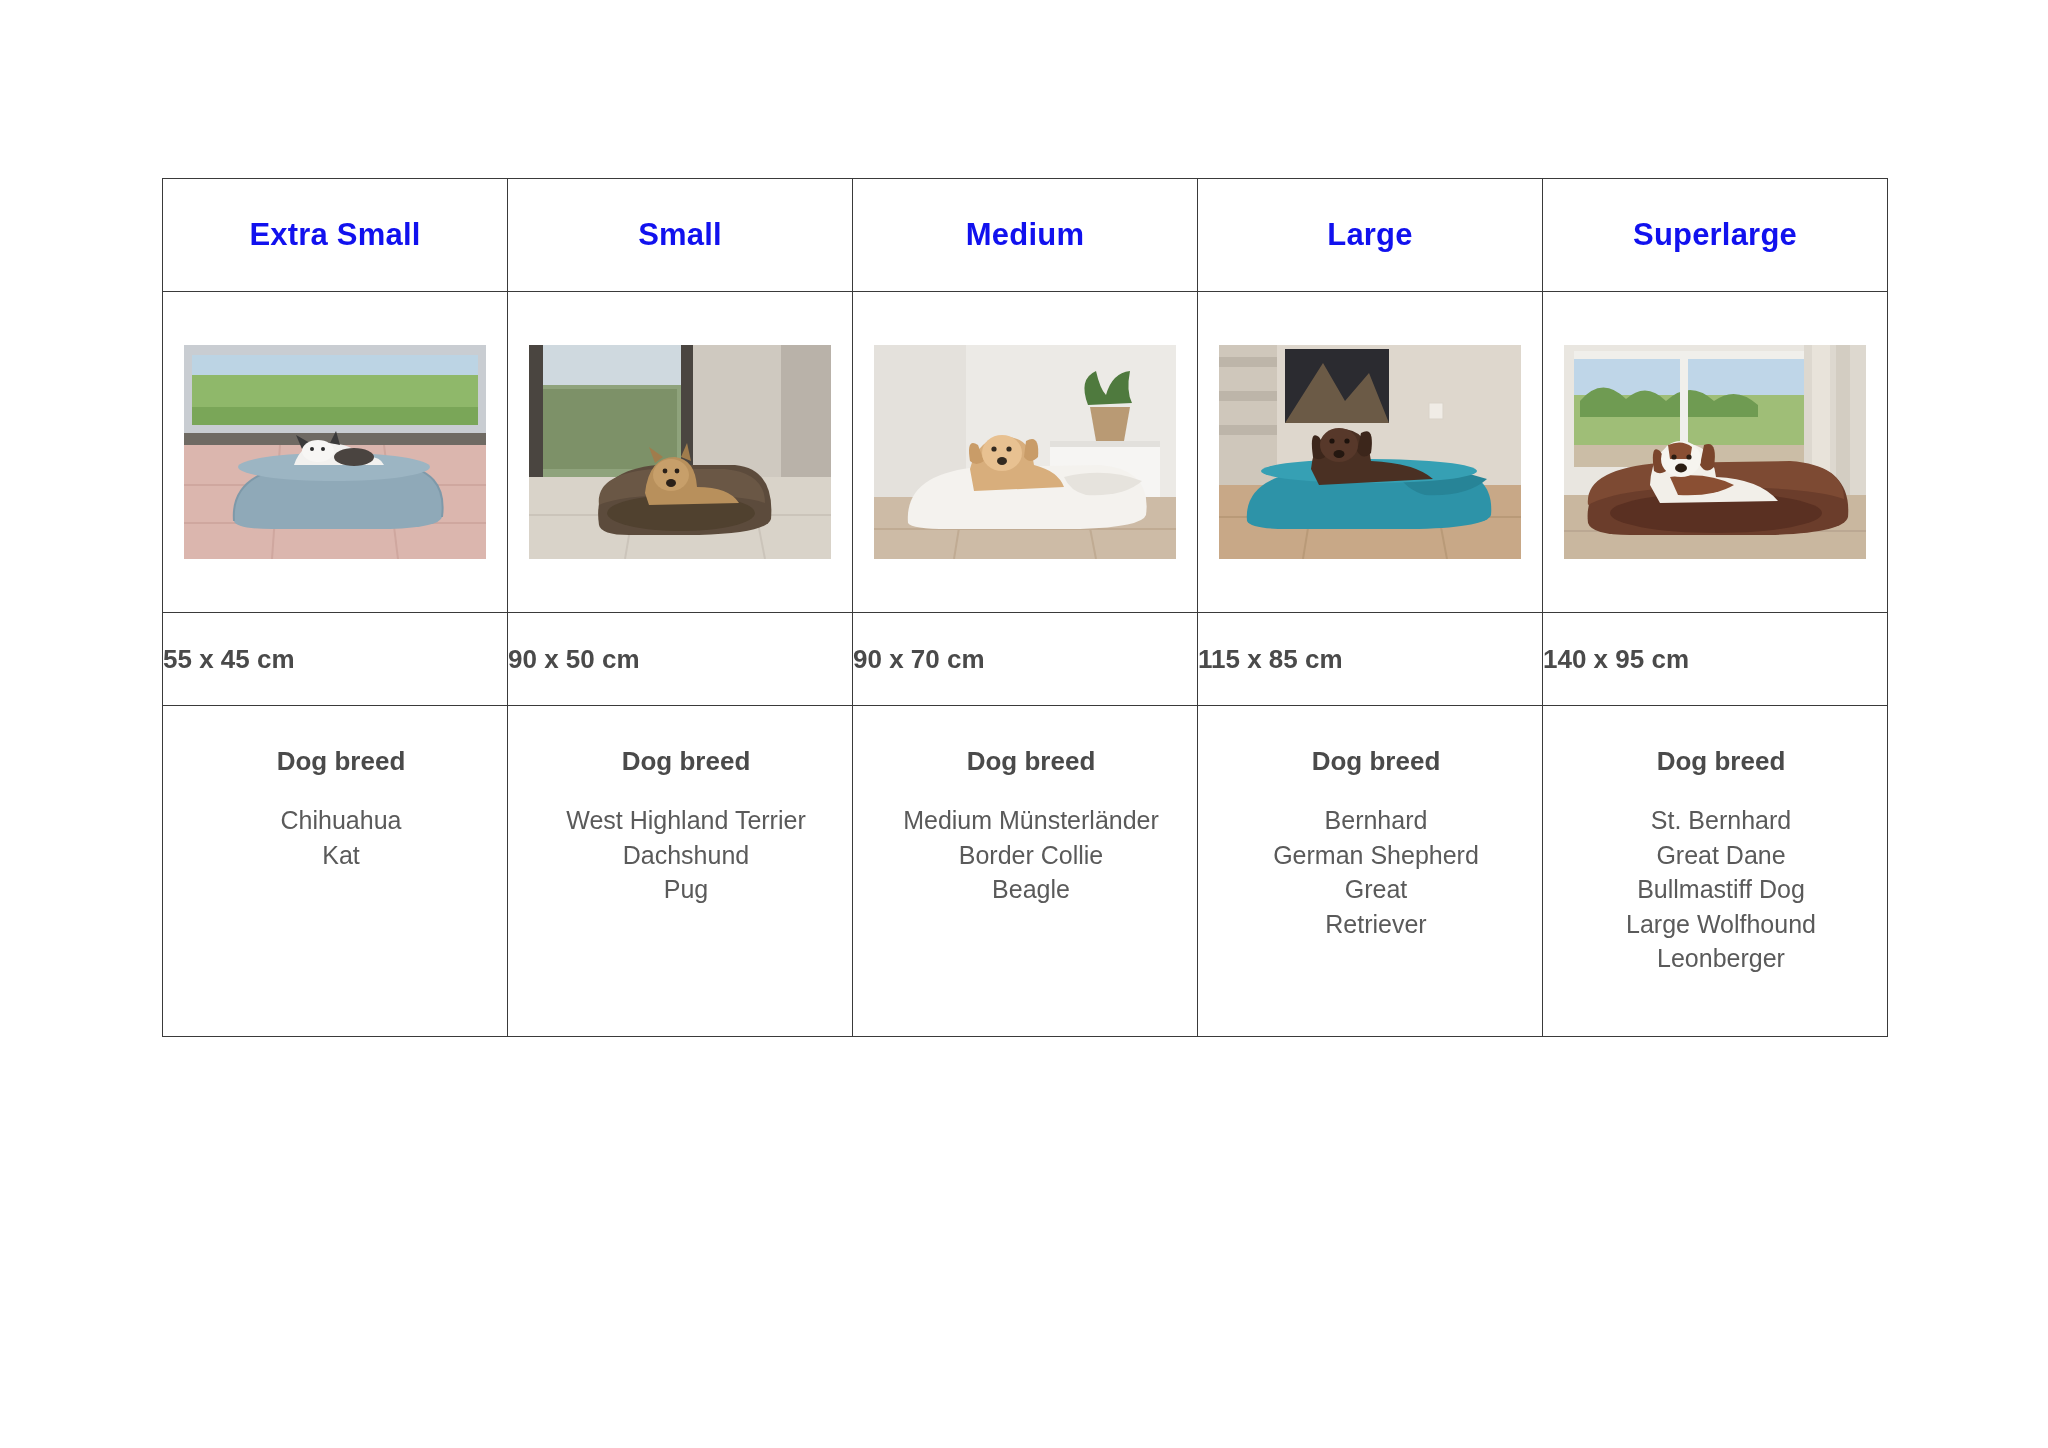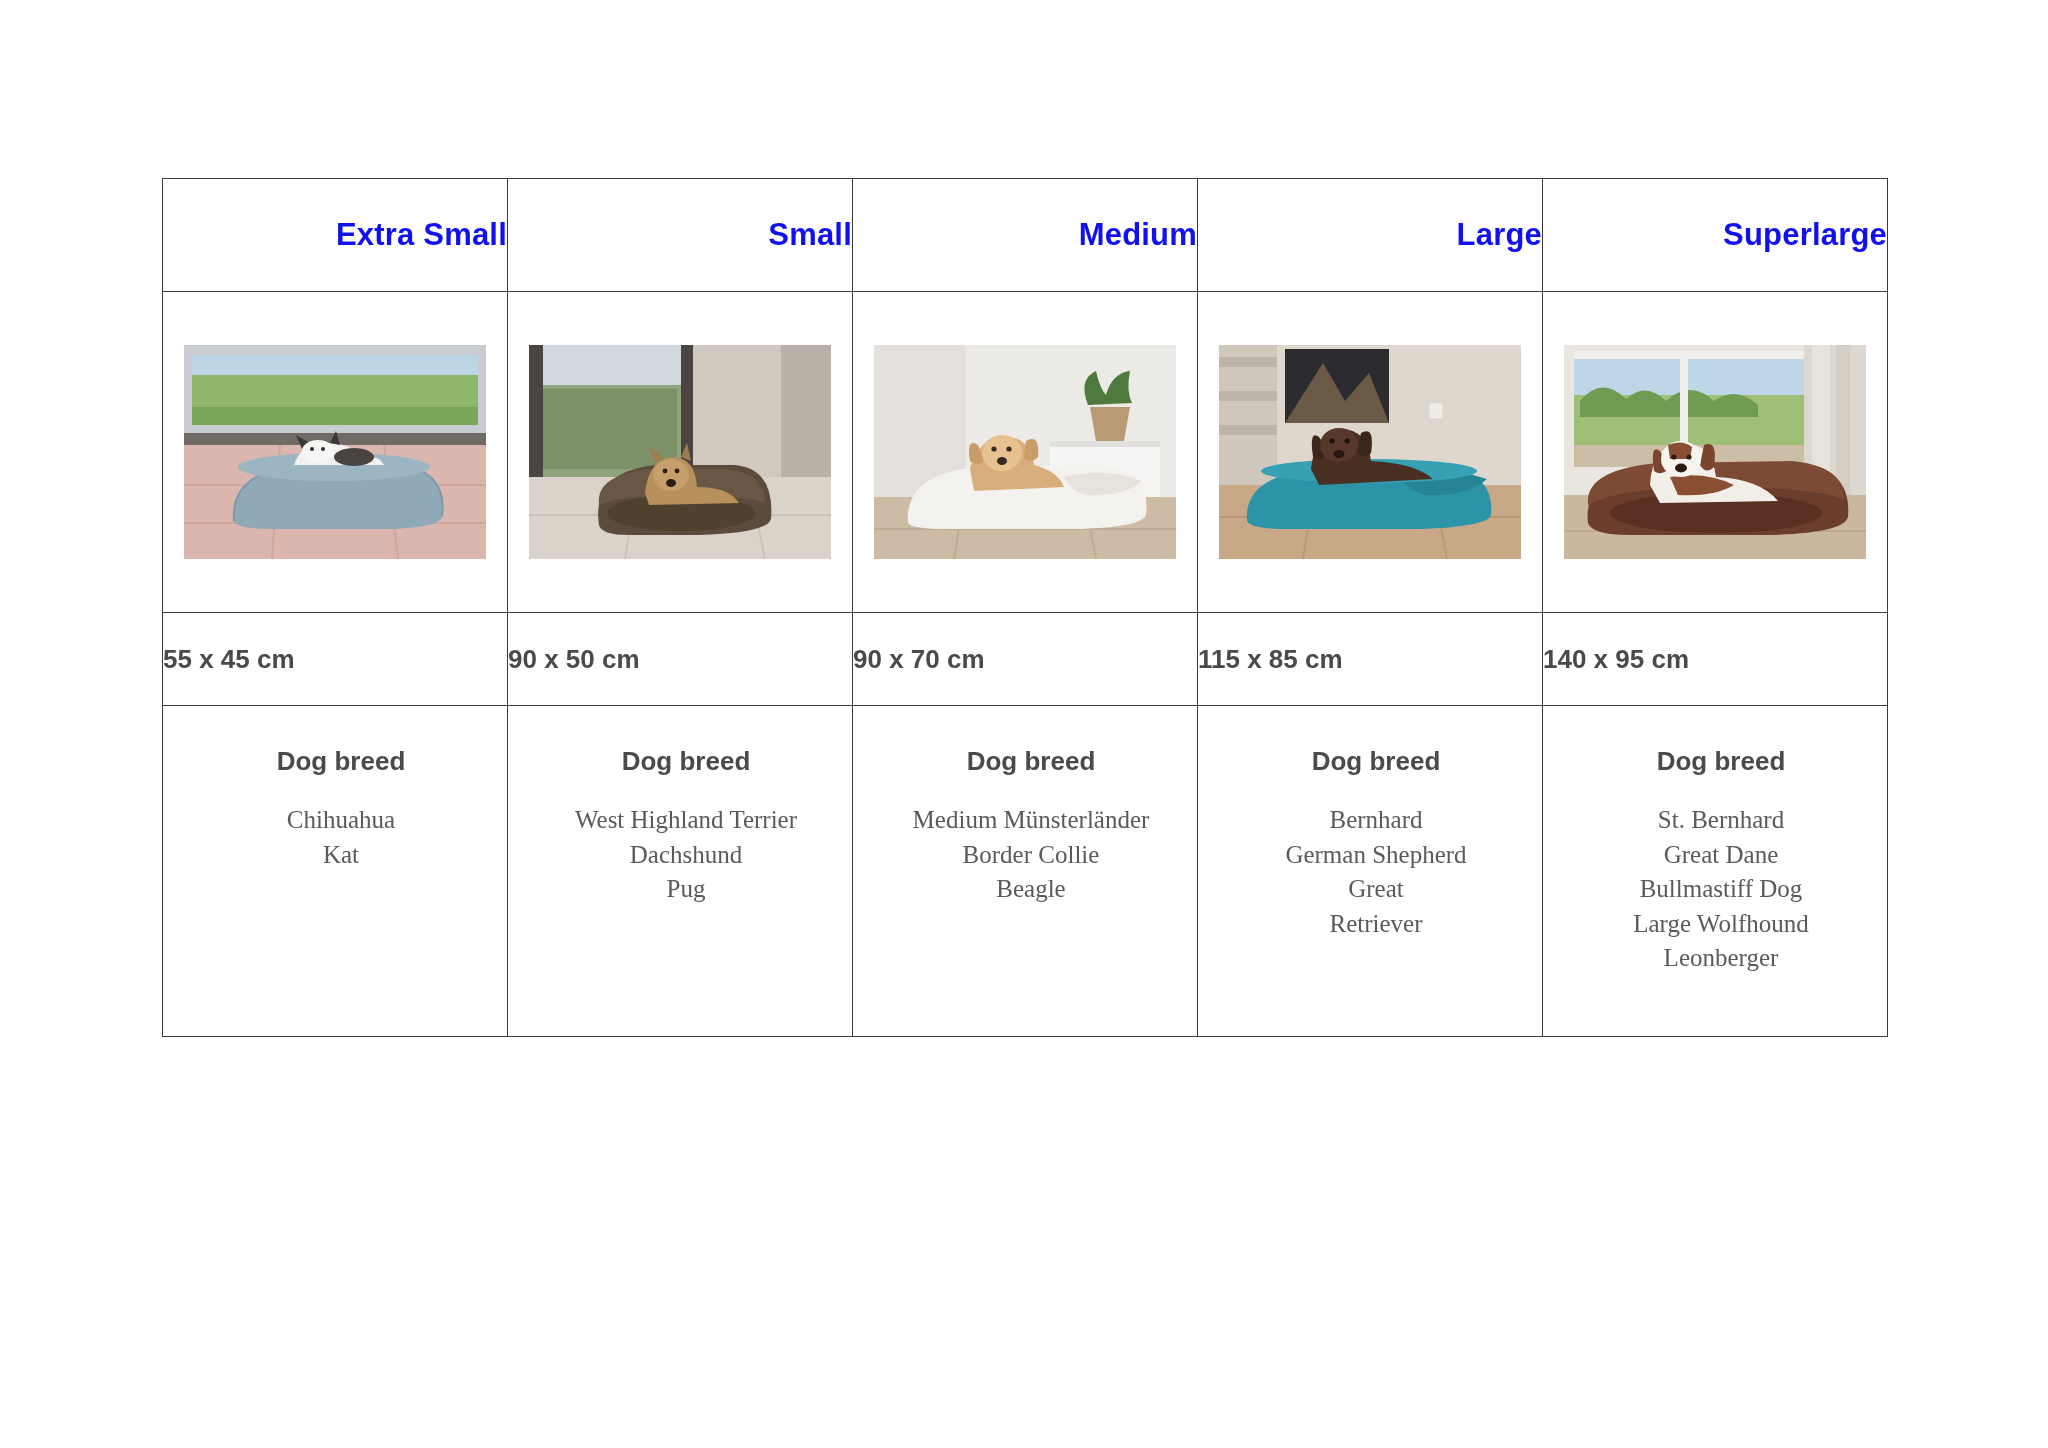--- a/index.html
+++ b/index.html
@@ -28,21 +28,21 @@
     table-layout: fixed;
   }
   .size-table td {
     border: 1px solid #3a3a3a;
     vertical-align: top;
     padding: 0;
   }
   
   .hdr-row td {
     height: 112px;
-    text-align: right;
+    text-align: center;
     vertical-align: middle;
   }
   .hdr-label {
     font-size: 31px;
     font-weight: bold;
     color: #1111ee;
     letter-spacing: 0.2px;
     line-height: 1.1;
   }
   
@@ -85,21 +85,20 @@
     color: #4a4a4a;
     margin-bottom: 26px;
   }
   .breed-list {
     font-size: 25px;
     color: #5a5a5a;
     line-height: 1.38;
   }
   .breed-list div {
     white-space: nowrap;
-    font-family: Liberation Serif, serif;
   }
 </style>
 </head>
 <body>
 
 <div class="page">
 
   <table class="size-table">
     <colgroup>
       <col style="width:20%">

